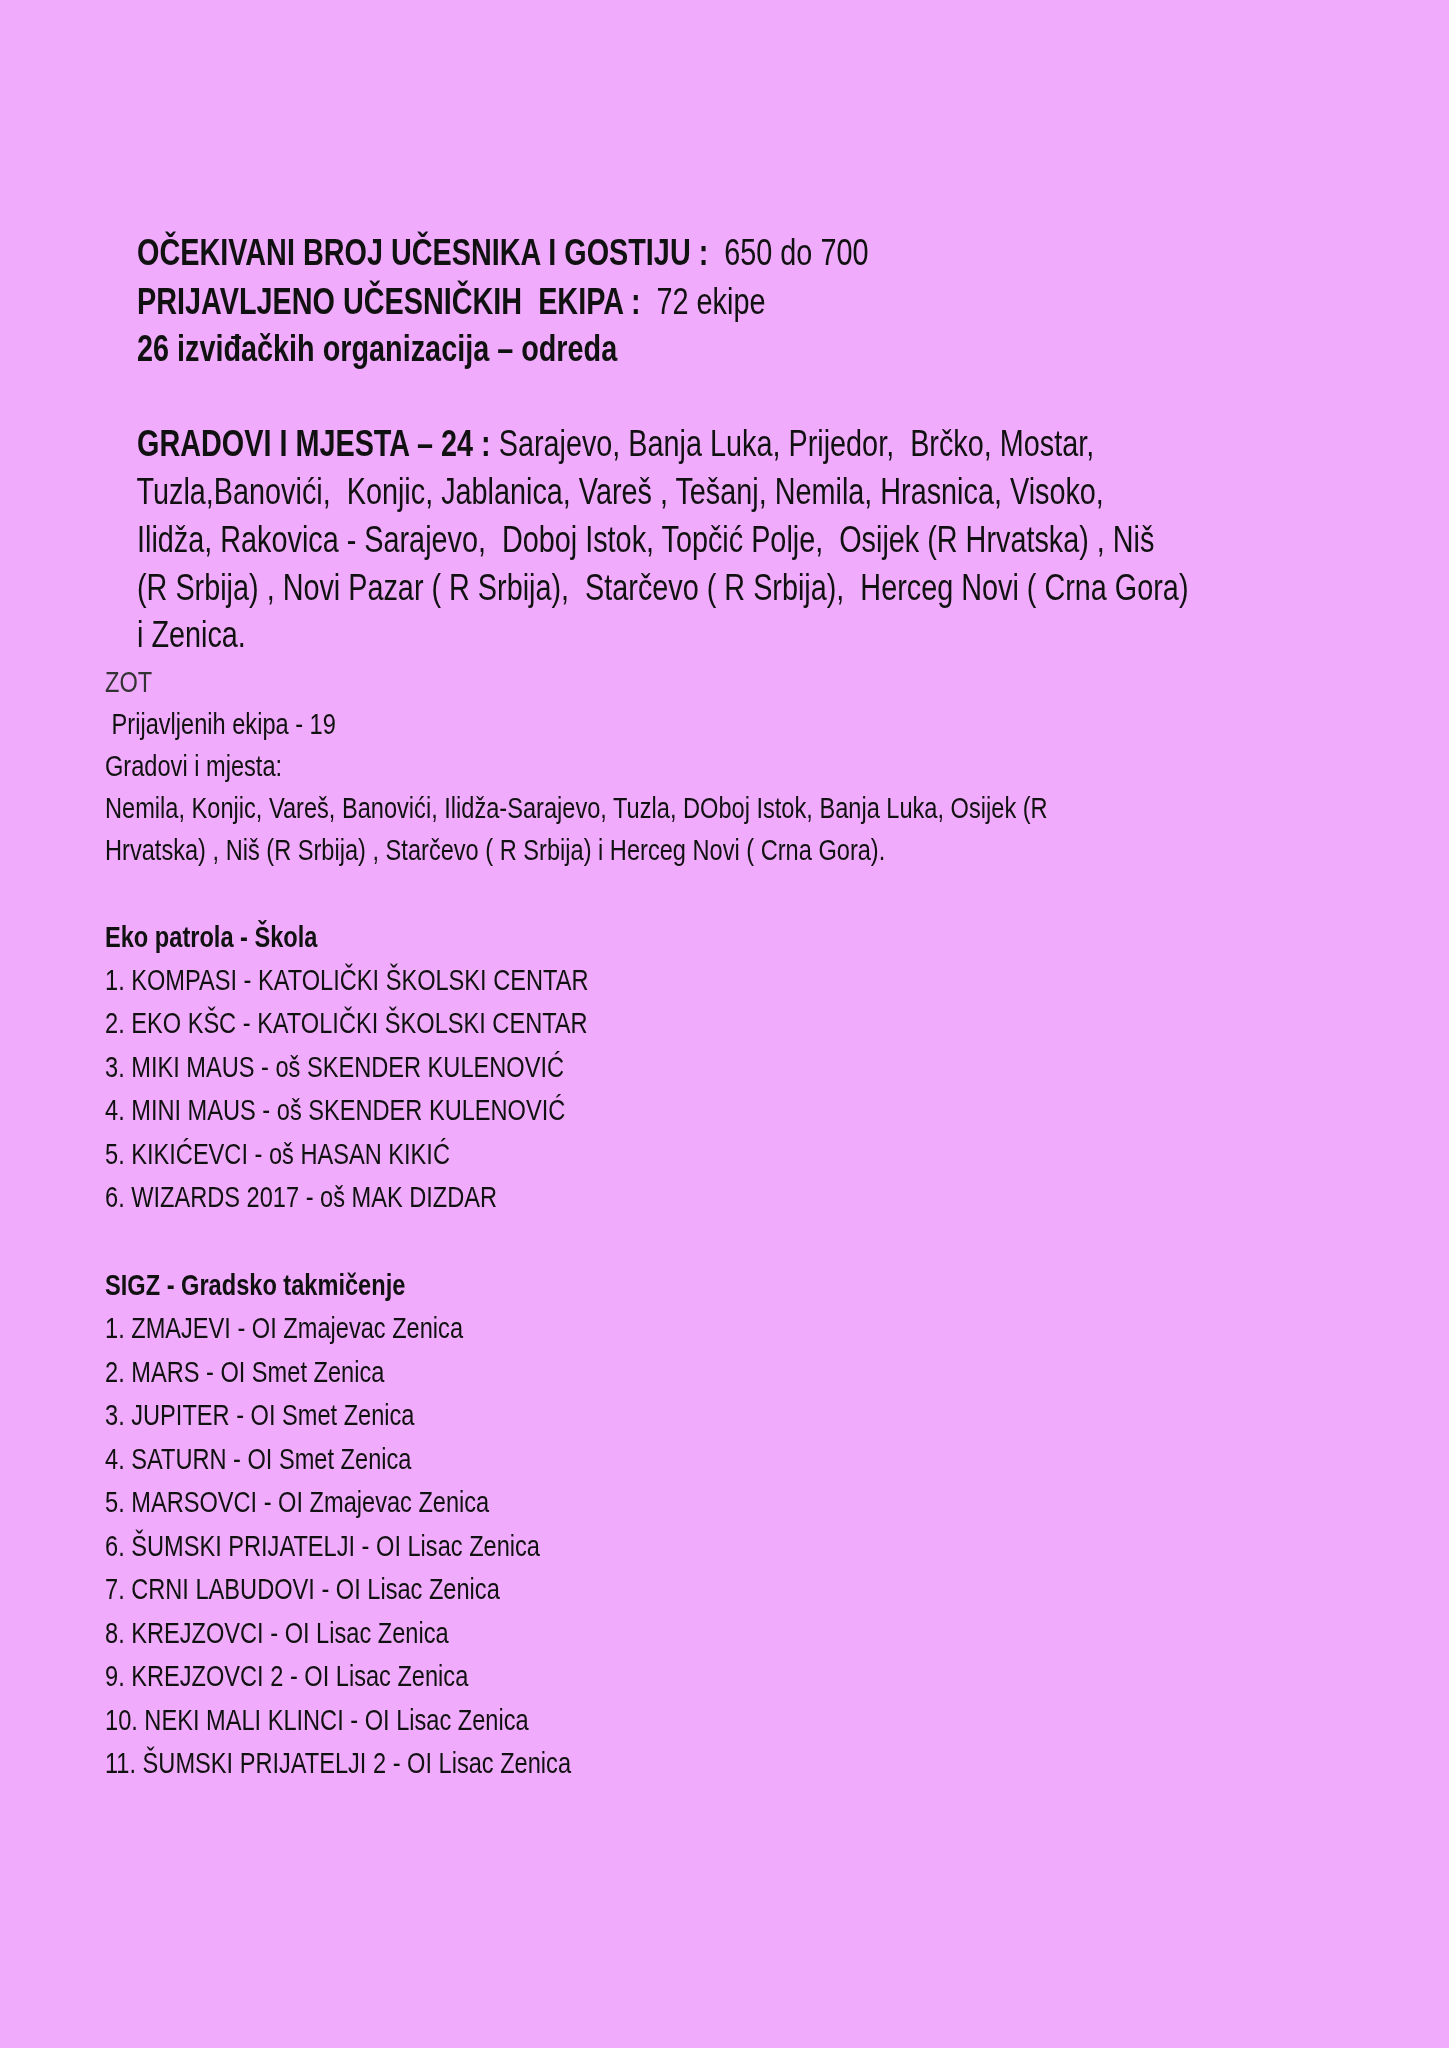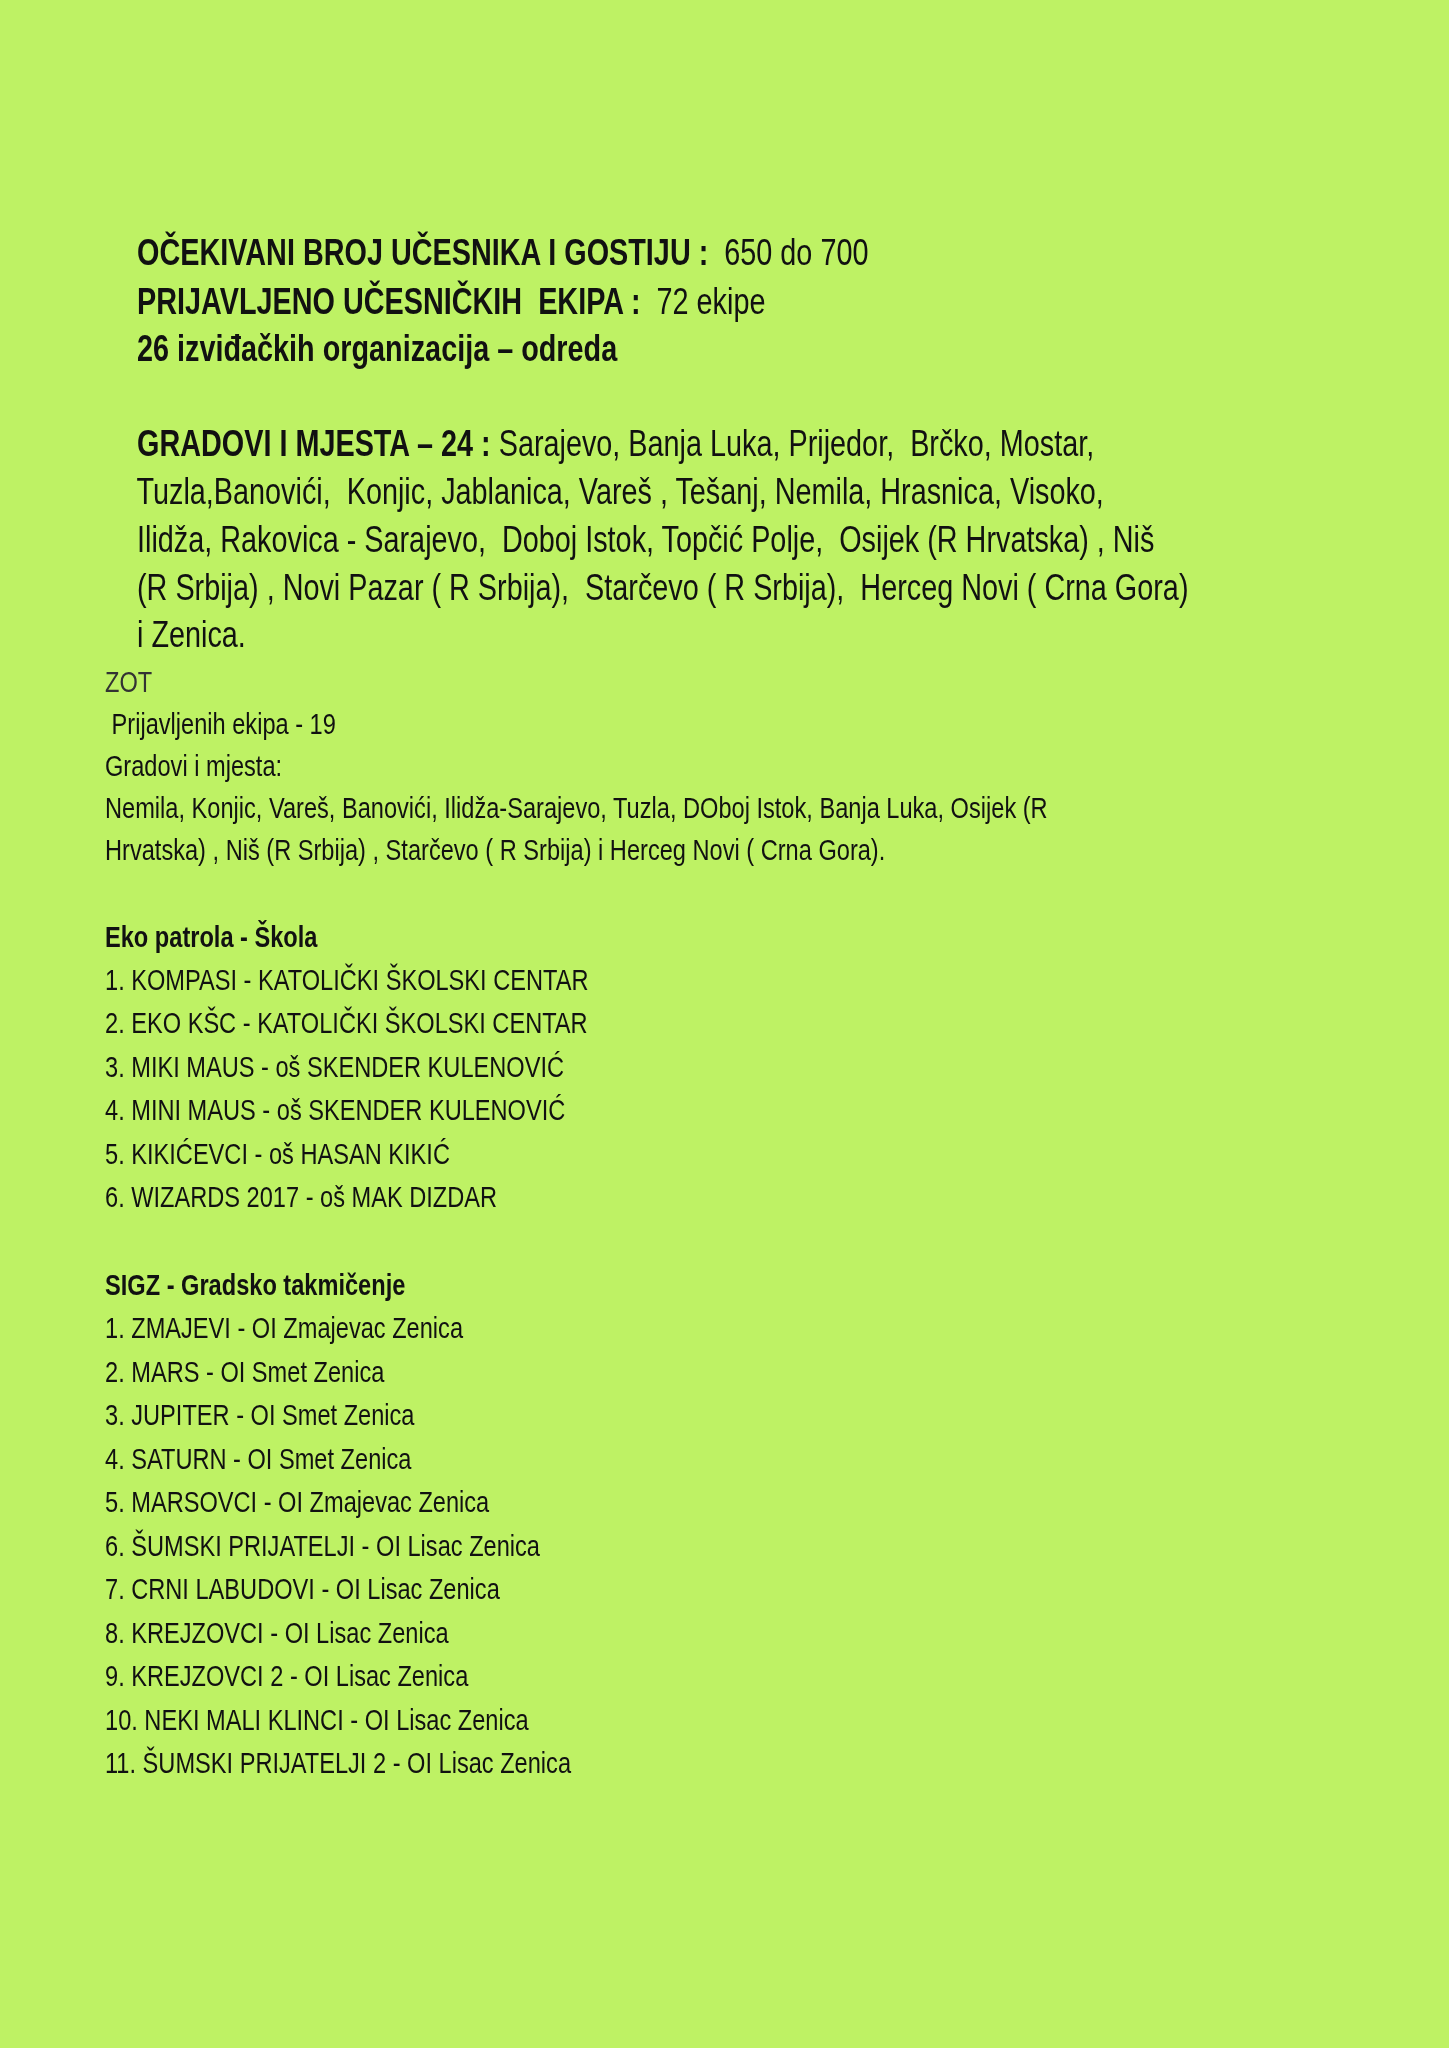--- a/index.html
+++ b/index.html
@@ -1,17 +1,17 @@
 <!DOCTYPE html>
 <html><head>
 <meta charset="utf-8">
 <style>
   html, body { margin: 0; padding: 0; background: #ffffff; }
   body { width: 1449px; height: 2048px; position: relative; overflow: hidden; color: #111; }
-  .page { position: absolute; left: 0; top: 0; width: 1449px; height: 2048px; background: #bef264; }
+  .page { position: absolute; left: 0; top: 0; width: 1449px; height: 2048px; background: #f0abfc; }
   .line {
     position: absolute; left: 105px; white-space: pre;
     font-family: "Liberation Sans", sans-serif;
     transform-origin: 0 50%;
     line-height: 1;
   }
   .big { font-size: 36px; transform: scaleX(0.80); }
   .big b { font-weight: 700; }
   .big span.val { font-weight: 400; }
   .small { font-size: 29.5px; transform: scaleX(0.80); }

